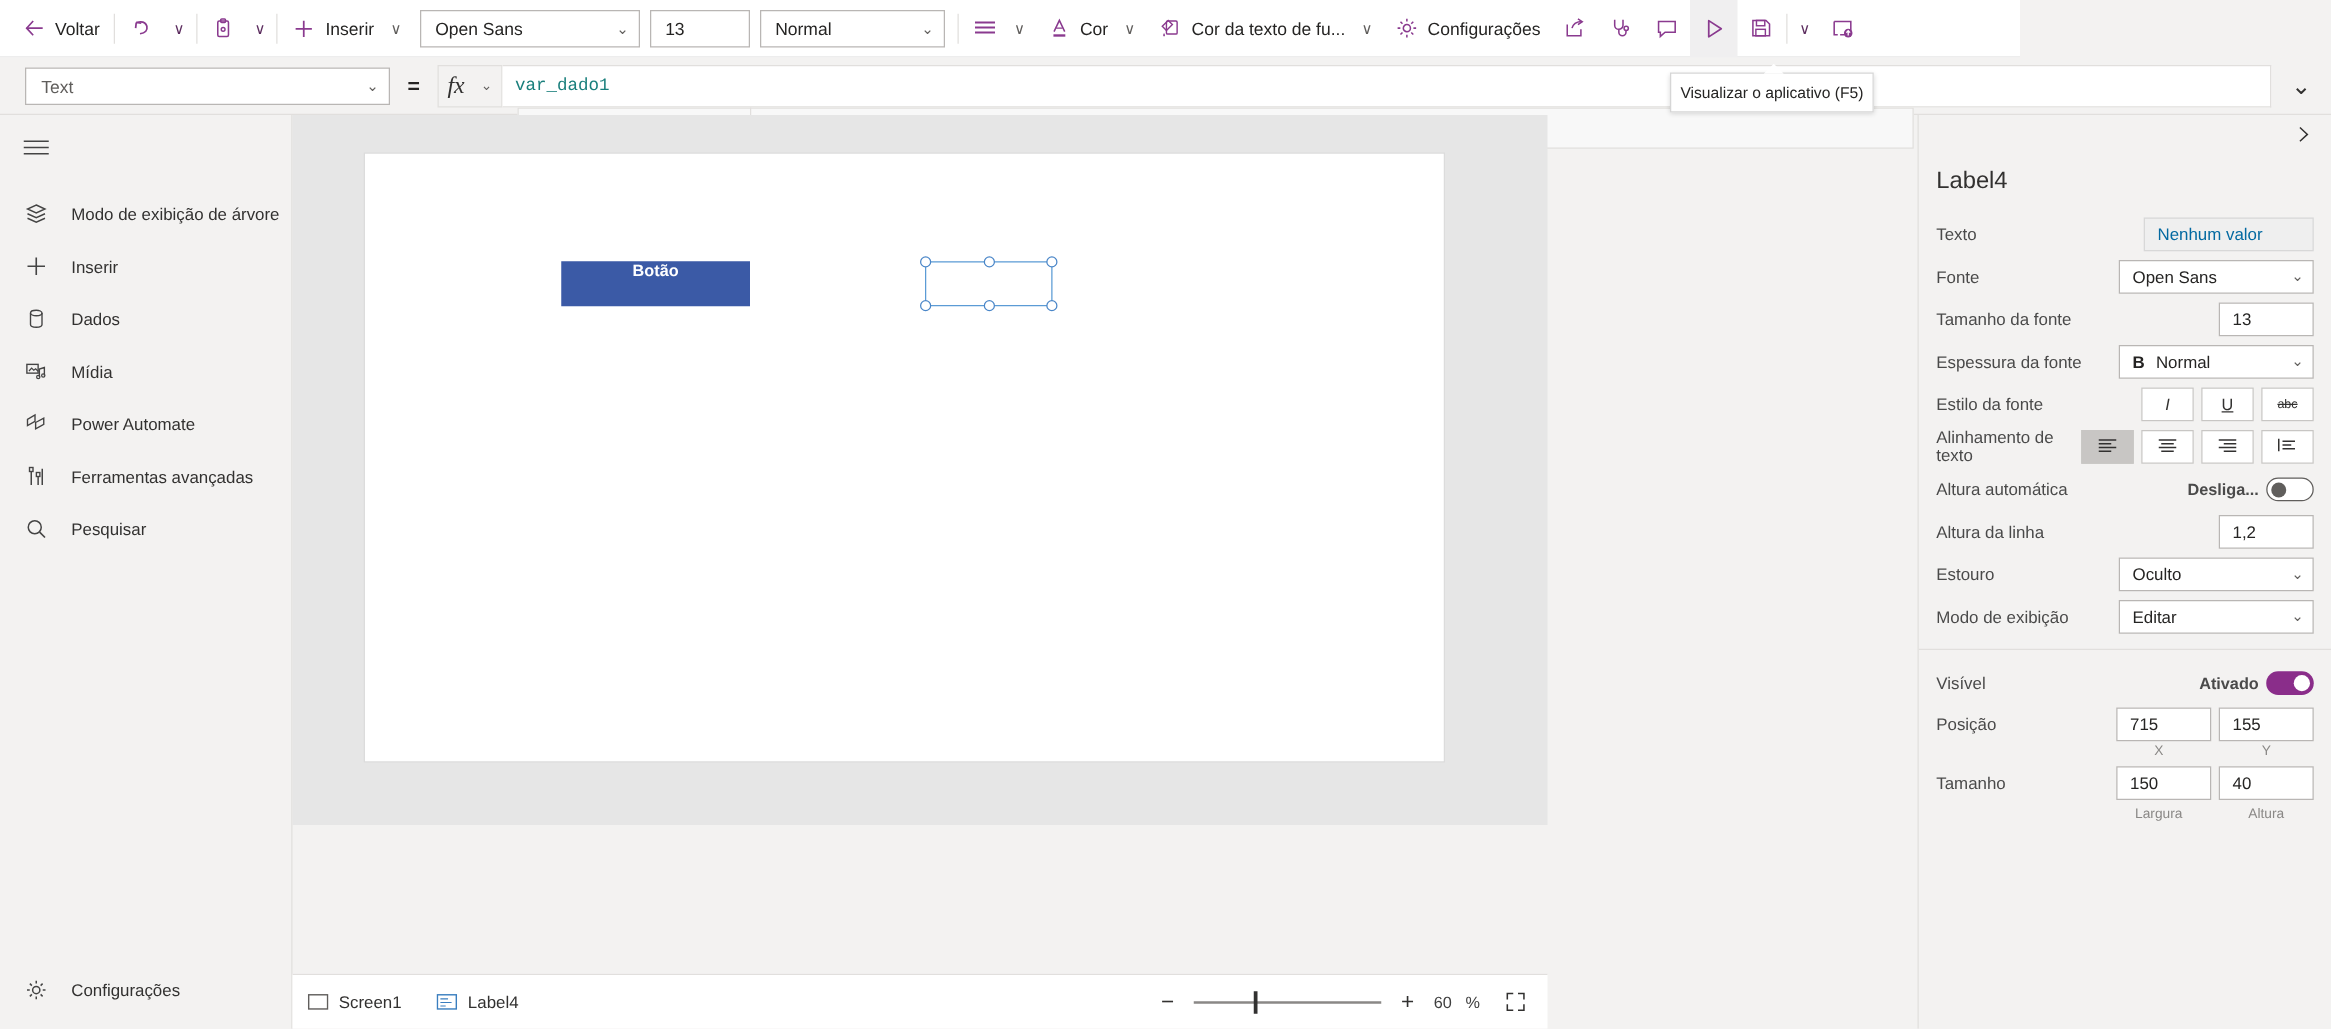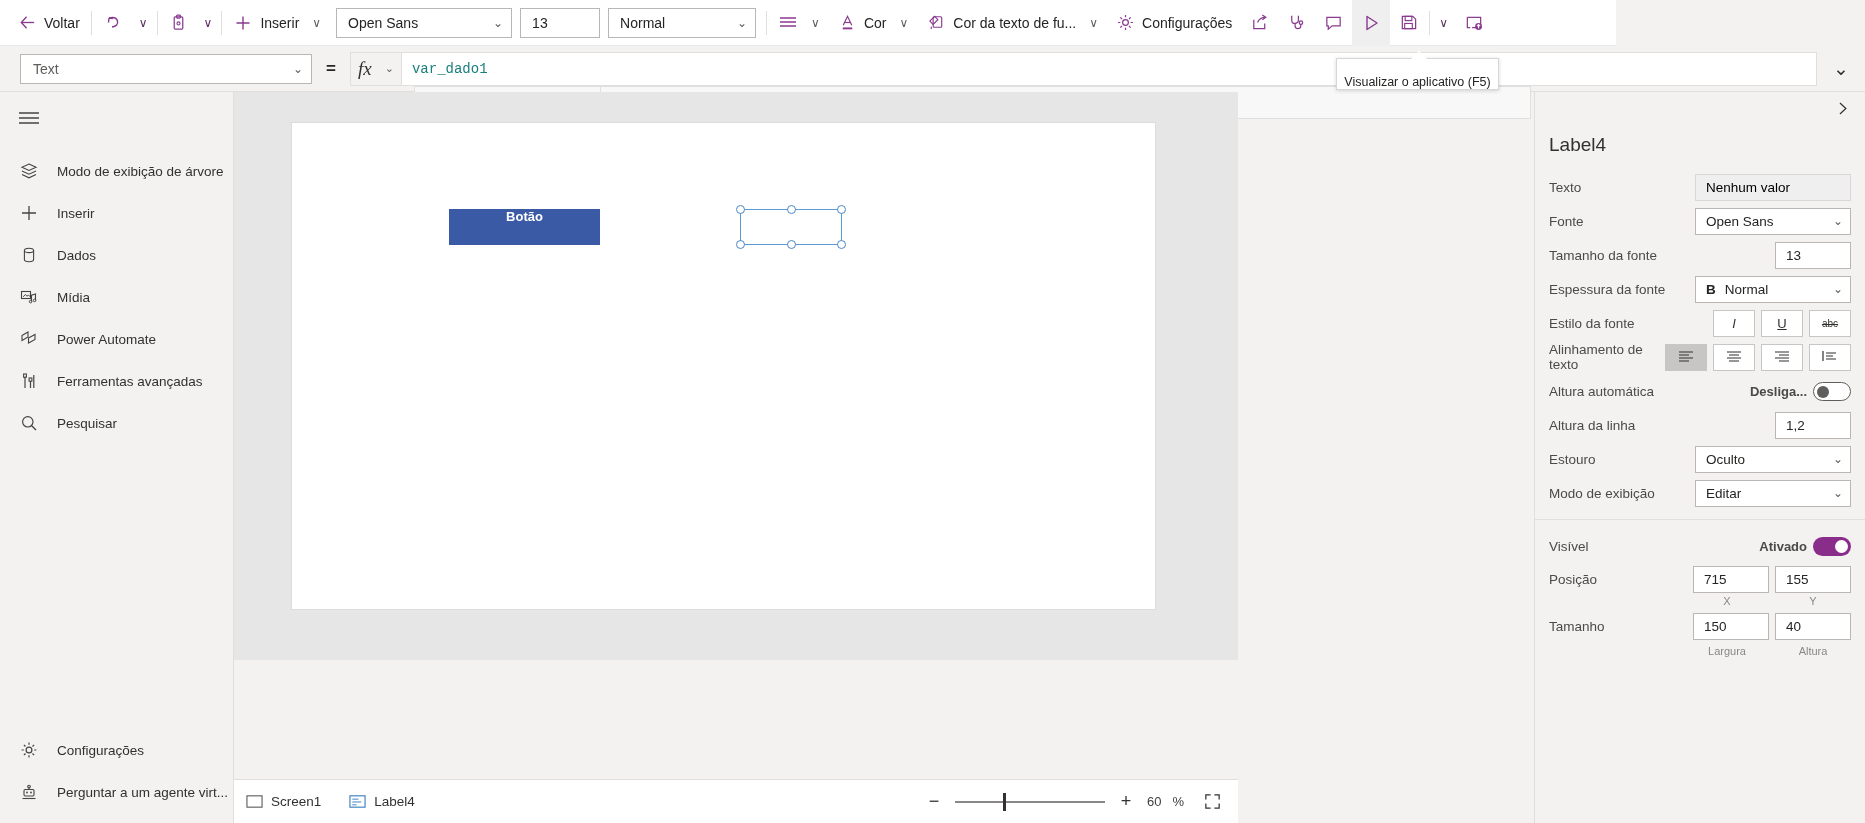--- a/index.html
+++ b/index.html
@@ -79,21 +79,21 @@
     display: flex; align-items: center; font-size: 13.5px; color: #323130;
   }
   .intelli .cell { padding: 0 16px; height: 33px; display: flex; align-items: center; }
   .intelli .vsep { width: 1px; height: 33px; background: #e1dfdd; }
 
   
   .tooltip {
     position: absolute; top: 58px; left: 1336px; width: 163px; height: 32px;
     background: #fff; border: 1px solid #d6d6d6;
     box-shadow: 0 1px 4px rgba(0,0,0,.16);
-    display: flex; align-items: flex-end; justify-content: center;
+    display: flex; align-items: center; justify-content: center;
     font-size: 12.5px; color: #252423; z-index: 40;
   }
   .tooltip:after {
     content: ""; position: absolute; top: -8px; left: 74px;
     border-left: 8px solid transparent; border-right: 8px solid transparent;
     border-bottom: 8px solid #fff;
   }
 
   
   .rail {
@@ -170,21 +170,21 @@
   }
   .plabel { font-size: 13.5px; color: #4a4a4a; }
   .pval { display: flex; align-items: center; gap: 6px; }
   .pfield {
     height: 27px; border: 1px solid #b9b6b4; background: #fff;
     display: flex; align-items: center; padding: 0 7px 0 10px;
     font-size: 13.5px; color: #252423;
   }
   .pfield.wide { width: 156px; justify-content: space-between; }
   .pfield.num { width: 76px; }
-  .pfield.ghost { width: 156px; background: #efefef; border-color: #d8d8d8; color: #000000; }
+  .pfield.ghost { width: 136px; background: #efefef; border-color: #d8d8d8; color: #0369a1; }
   .pfield.halfnum { width: 76px; }
   .segbtns { display: flex; gap: 6px; }
   .segbtn {
     width: 42px; height: 27px; border: 1px solid #c8c6c4; background: #fff;
     display: flex; align-items: center; justify-content: center; font-size: 13px; color: #323130;
   }
   .segbtn.on { background: #c8c6c4; }
   .toggle { width: 38px; height: 19px; border-radius: 10px; position: relative; }
   .toggle.off { border: 1px solid #605e5c; background: #fff; }
   .toggle.off .knob { position: absolute; left: 3px; top: 3px; width: 12px; height: 12px; border-radius: 50%; background: #605e5c; }
@@ -498,33 +498,20 @@
     <div class="rail-bottom">
       <div class="rail-item">
         <span class="rail-ic">
           <svg width="20" height="20" viewBox="0 0 20 20">
               <circle cx="10" cy="10" r="2.9" fill="none" stroke="#444" stroke-width="1.2"></circle>
               <path d="M10 2.6 v2.2 M10 15.2 v2.2 M2.6 10 h2.2 M15.2 10 h2.2 M4.9 4.9 l1.6 1.6 M13.5 13.5 l1.6 1.6 M15.1 4.9 l-1.6 1.6 M6.5 13.5 l-1.6 1.6" stroke="#444" stroke-width="1.2"></path>
             </svg>
         </span>
         <span>Configurações</span>
       </div>
-      <div class="rail-item">
-        <span class="rail-ic">
-          <svg width="20" height="20" viewBox="0 0 20 20">
-              <rect x="5" y="7.5" width="10" height="6.5" rx="1.2" fill="none" stroke="#444" stroke-width="1.1"></rect>
-              <circle cx="10" cy="4.6" r="1.3" fill="none" stroke="#444" stroke-width="1.1"></circle>
-              <path d="M10 5.9 V7.5" stroke="#444" stroke-width="1.1"></path>
-              <path d="M3.5 16.5 H16.5" stroke="#444" stroke-width="1.1"></path>
-              <circle cx="8" cy="10.5" r=".9" fill="#444"></circle>
-              <circle cx="12" cy="10.5" r=".9" fill="#444"></circle>
-            </svg>
-        </span>
-        <span>Perguntar a um agente virt...</span>
-      </div>
     </div>
   </div>
 
   <div class="canvas-wrap">
     <div class="screen">
       <div class="app-btn">
         <span>Botão</span>
       </div>
       <div class="sel-label">
         <div class="handle" style="left:-5px;top:-5px;"></div>

